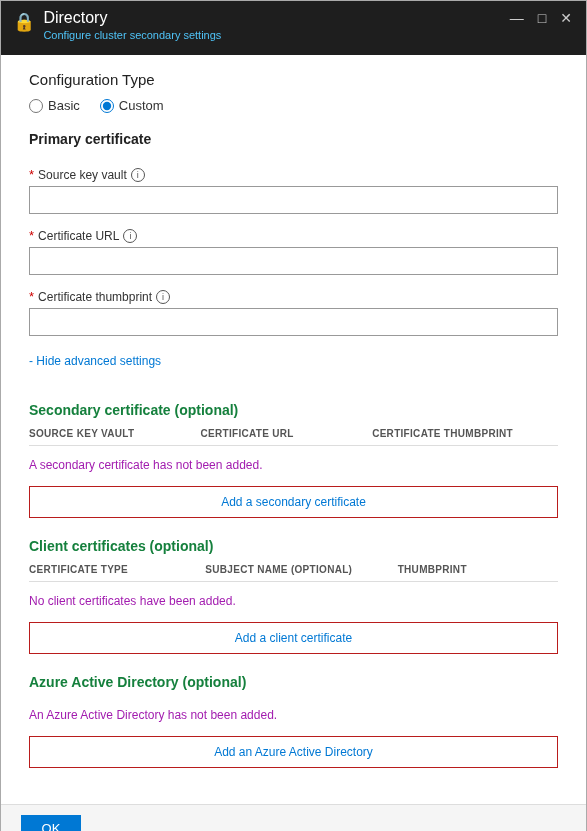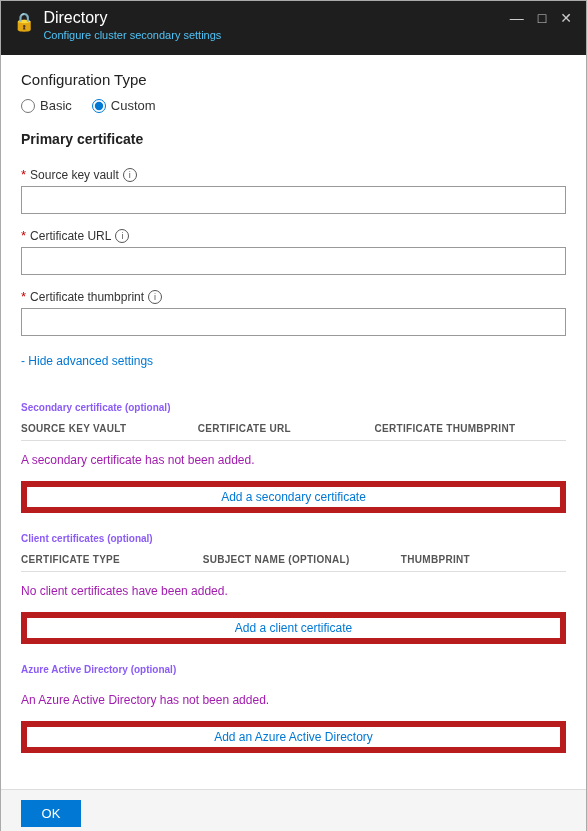--- a/index.html
+++ b/index.html
@@ -59,21 +59,21 @@
       border: none;
       color: #ccc;
       font-size: 14px;
       cursor: pointer;
       padding: 0 4px;
       line-height: 1;
     }
     .content {
       flex: 1;
       overflow-y: auto;
-      padding: 16px 20px;
+      padding: 16px 28px;
     }
     .section-title {
       font-size: 15px;
       font-weight: 400;
       color: #222;
       margin-bottom: 10px;
     }
     .radio-group {
       display: flex;
       gap: 20px;
@@ -144,23 +144,23 @@
       cursor: pointer;
       text-decoration: none;
       display: inline-block;
       margin-bottom: 14px;
       margin-top: 4px;
     }
     .optional-section {
       margin-bottom: 20px;
     }
     .optional-title {
-      font-size: 10px;
+      font-size: 14px;
       font-weight: 600;
-      color: #8b5cf6;
+      color: #15803d;
       margin-bottom: 10px;
     }
     .table-header {
       display: flex;
       border-bottom: 1px solid #ddd;
       padding-bottom: 6px;
       margin-bottom: 4px;
     }
     .th {
       font-size: 10px;
@@ -175,21 +175,21 @@
     .col-type { flex: 1.1; }
     .col-subject { flex: 1.2; }
     .col-thumbprint { flex: 1; }
     .col-tenant { flex: 1; }
     .col-cluster-app { flex: 1.2; }
     .col-client-app { flex: 1; }
     .add-button {
       width: 100%;
       height: 32px;
       background: #fff;
-      border: 6px solid #b91c1c;
+      border: 1px solid #b91c1c;
       color: #0078d4;
       font-size: 12px;
       cursor: pointer;
       display: flex;
       align-items: center;
       justify-content: center;
       margin-top: 6px;
     }
     .footer {
       padding: 10px 20px;

